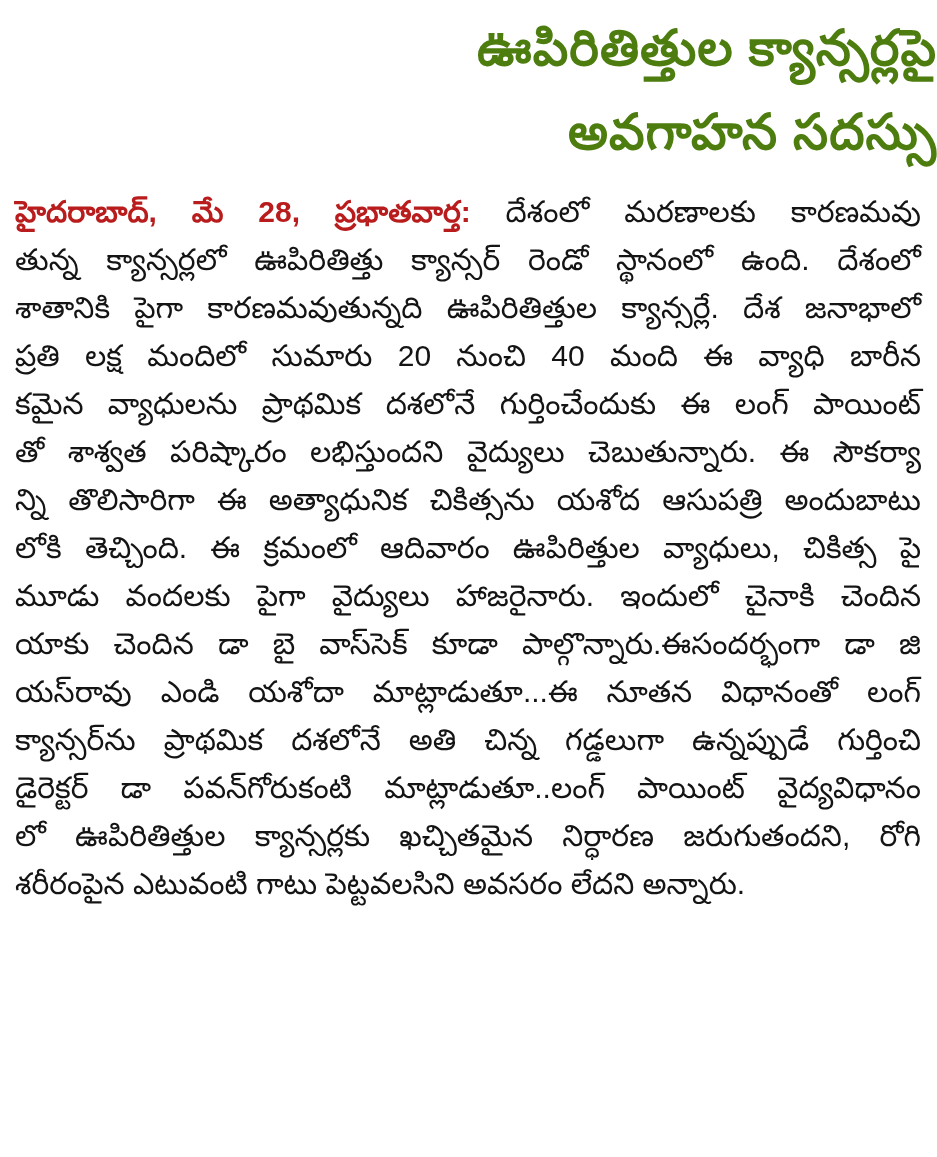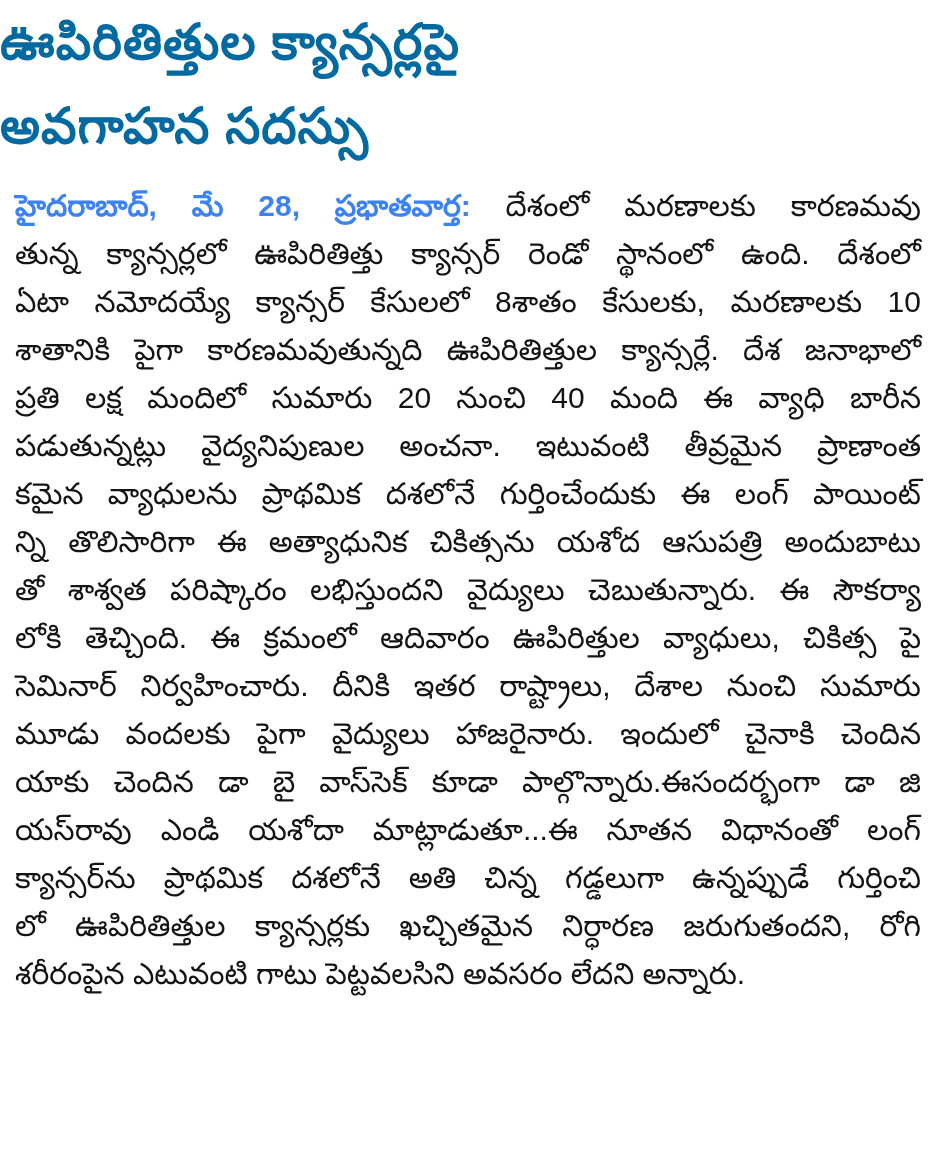--- a/index.html
+++ b/index.html
@@ -6,22 +6,23 @@
   .page {
     position: relative;
     width: 937px;
     height: 1157px;
     background: #ffffff;
     overflow: hidden;
     font-family: "Liberation Sans", sans-serif;
     box-sizing: border-box;
   }
   .headline {
-    text-align: left;
-    color: #0369a1;
+    padding-top: 6px;
+    text-align: right;
+    color: #4d7c0f;
   }
   .headline-line {
     font-size: 50px;
     font-weight: 700;
     line-height: 84px;
     letter-spacing: 1px;
   }
   .article-body {
     margin: 14px 16px 0 15px;
     color: #141414;
@@ -33,46 +34,44 @@
     text-align-last: justify;
     -moz-text-align-last: justify;
   }
   .body-line.last {
     text-align: right;
     text-align-last: left;
     -moz-text-align-last: left;
   }
   .dateline {
     font-weight: 700;
-    color: #3b82f6;
+    color: #b91c1c;
   }
 </style>
 </head>
 <body>
 
 <div class="page">
 
   <div class="headline">
     <div class="headline-line">ఊపిరితిత్తుల క్యాన్సర్లపై</div>
     <div class="headline-line">అవగాహన సదస్సు</div>
   </div>
 
   <div class="article-body">
     <div class="body-line"><span class="dateline">హైదరాబాద్, మే 28, ప్రభాతవార్త:</span><span> దేశంలో మరణాలకు కారణమవు</span></div>
     <div class="body-line">తున్న క్యాన్సర్లలో ఊపిరితిత్తు క్యాన్సర్ రెండో స్థానంలో ఉంది. దేశంలో</div>
-    <div class="body-line">ఏటా నమోదయ్యే క్యాన్సర్ కేసులలో 8శాతం కేసులకు, మరణాలకు 10</div>
     <div class="body-line">శాతానికి పైగా కారణమవుతున్నది ఊపిరితిత్తుల క్యాన్సర్లే. దేశ జనాభాలో</div>
     <div class="body-line">ప్రతి లక్ష మందిలో సుమారు 20 నుంచి 40 మంది ఈ వ్యాధి బారీన</div>
-    <div class="body-line">పడుతున్నట్లు వైద్యనిపుణుల అంచనా. ఇటువంటి తీవ్రమైన ప్రాణాంత</div>
     <div class="body-line">కమైన వ్యాధులను ప్రాథమిక దశలోనే గుర్తించేందుకు ఈ లంగ్ పాయింట్</div>
+    <div class="body-line">తో శాశ్వత పరిష్కారం లభిస్తుందని వైద్యులు చెబుతున్నారు. ఈ సౌకర్యా</div>
     <div class="body-line">న్ని తొలిసారిగా ఈ అత్యాధునిక చికిత్సను యశోద ఆసుపత్రి అందుబాటు</div>
-    <div class="body-line">తో శాశ్వత పరిష్కారం లభిస్తుందని వైద్యులు చెబుతున్నారు. ఈ సౌకర్యా</div>
     <div class="body-line">లోకి తెచ్చింది. ఈ క్రమంలో ఆదివారం ఊపిరిత్తుల వ్యాధులు, చికిత్స పై</div>
-    <div class="body-line">సెమినార్ నిర్వహించారు. దీనికి ఇతర రాష్ట్రాలు, దేశాల నుంచి సుమారు</div>
     <div class="body-line">మూడు వందలకు పైగా వైద్యులు హాజరైనారు. ఇందులో చైనాకి చెందిన</div>
     <div class="body-line">యాకు చెందిన డా బై వాస్‌సెక్ కూడా పాల్గొన్నారు.ఈసందర్భంగా డా జి</div>
     <div class="body-line">యస్‌రావు ఎండి యశోదా మాట్లాడుతూ...ఈ నూతన విధానంతో లంగ్</div>
     <div class="body-line">క్యాన్సర్‌ను ప్రాథమిక దశలోనే అతి చిన్న గడ్డలుగా ఉన్నప్పుడే గుర్తించి</div>
+    <div class="body-line">డైరెక్టర్ డా పవన్‌గోరుకంటి మాట్లాడుతూ..లంగ్ పాయింట్ వైద్యవిధానం</div>
     <div class="body-line">లో ఊపిరితిత్తుల క్యాన్సర్లకు ఖచ్చితమైన నిర్ధారణ జరుగుతందని, రోగి</div>
     <div class="body-line last">శరీరంపైన ఎటువంటి గాటు పెట్టవలసిని అవసరం లేదని అన్నారు.</div>
   </div>
 
 </div>
 
 </body></html>

